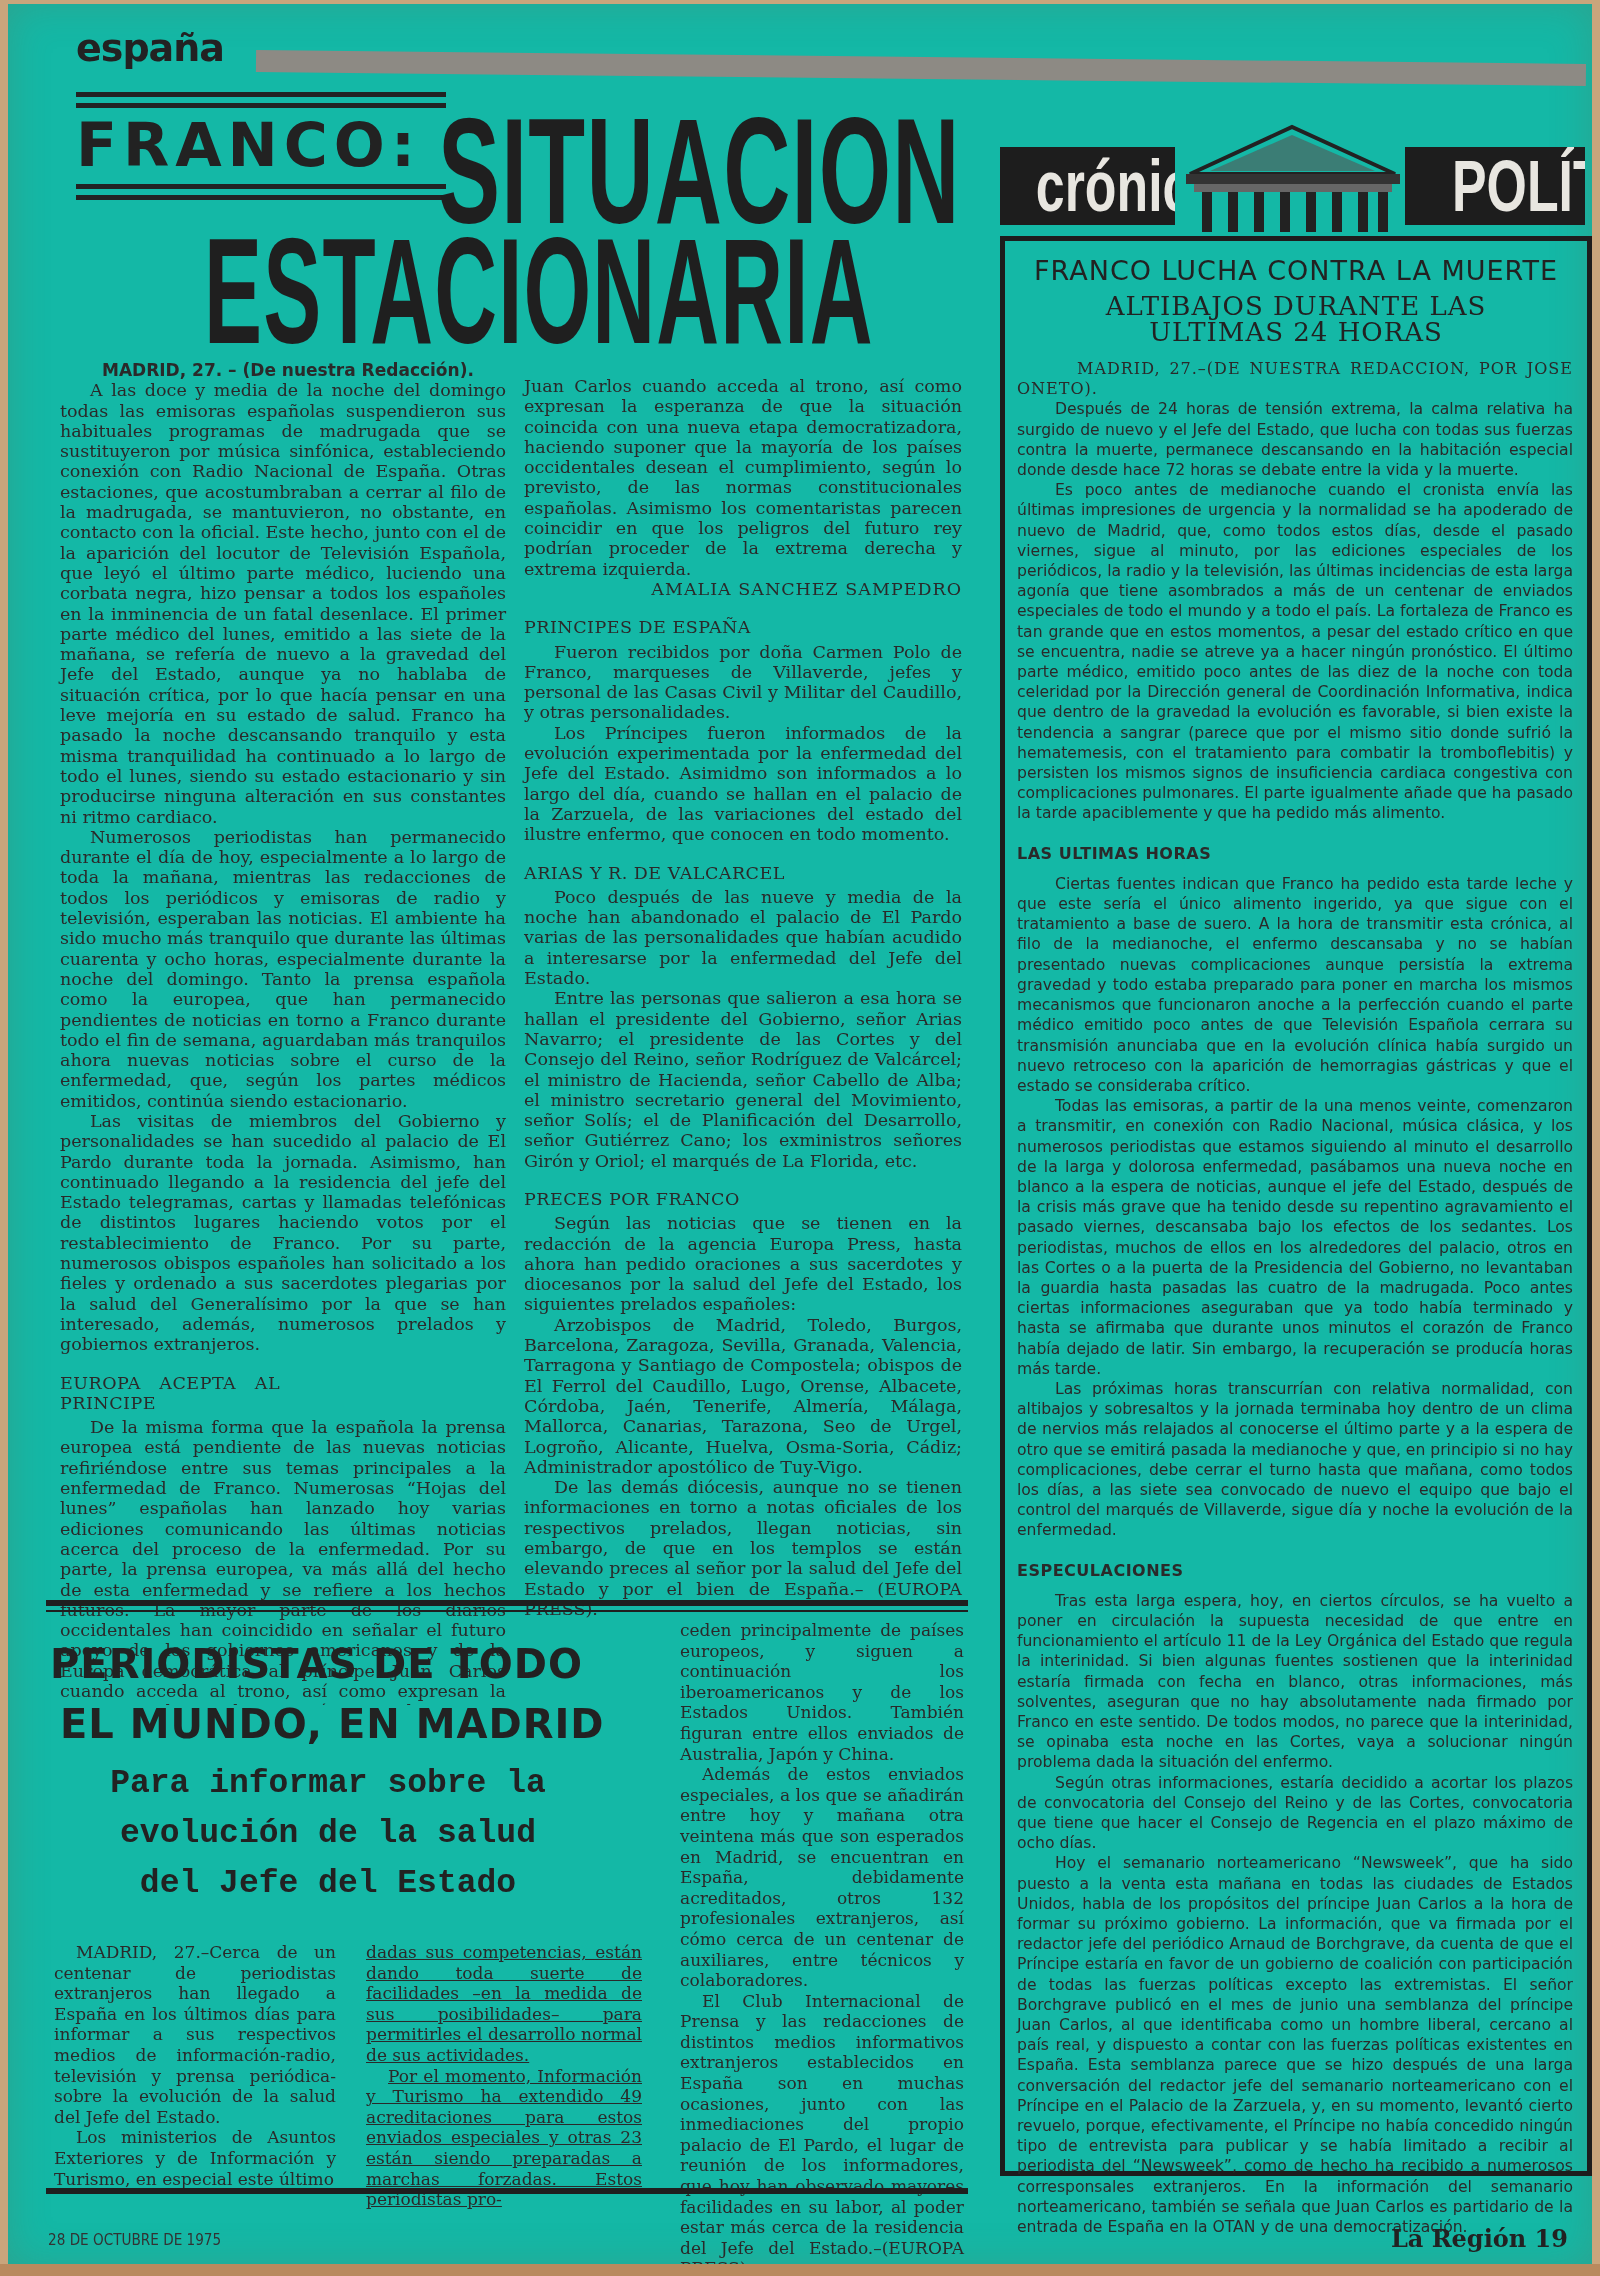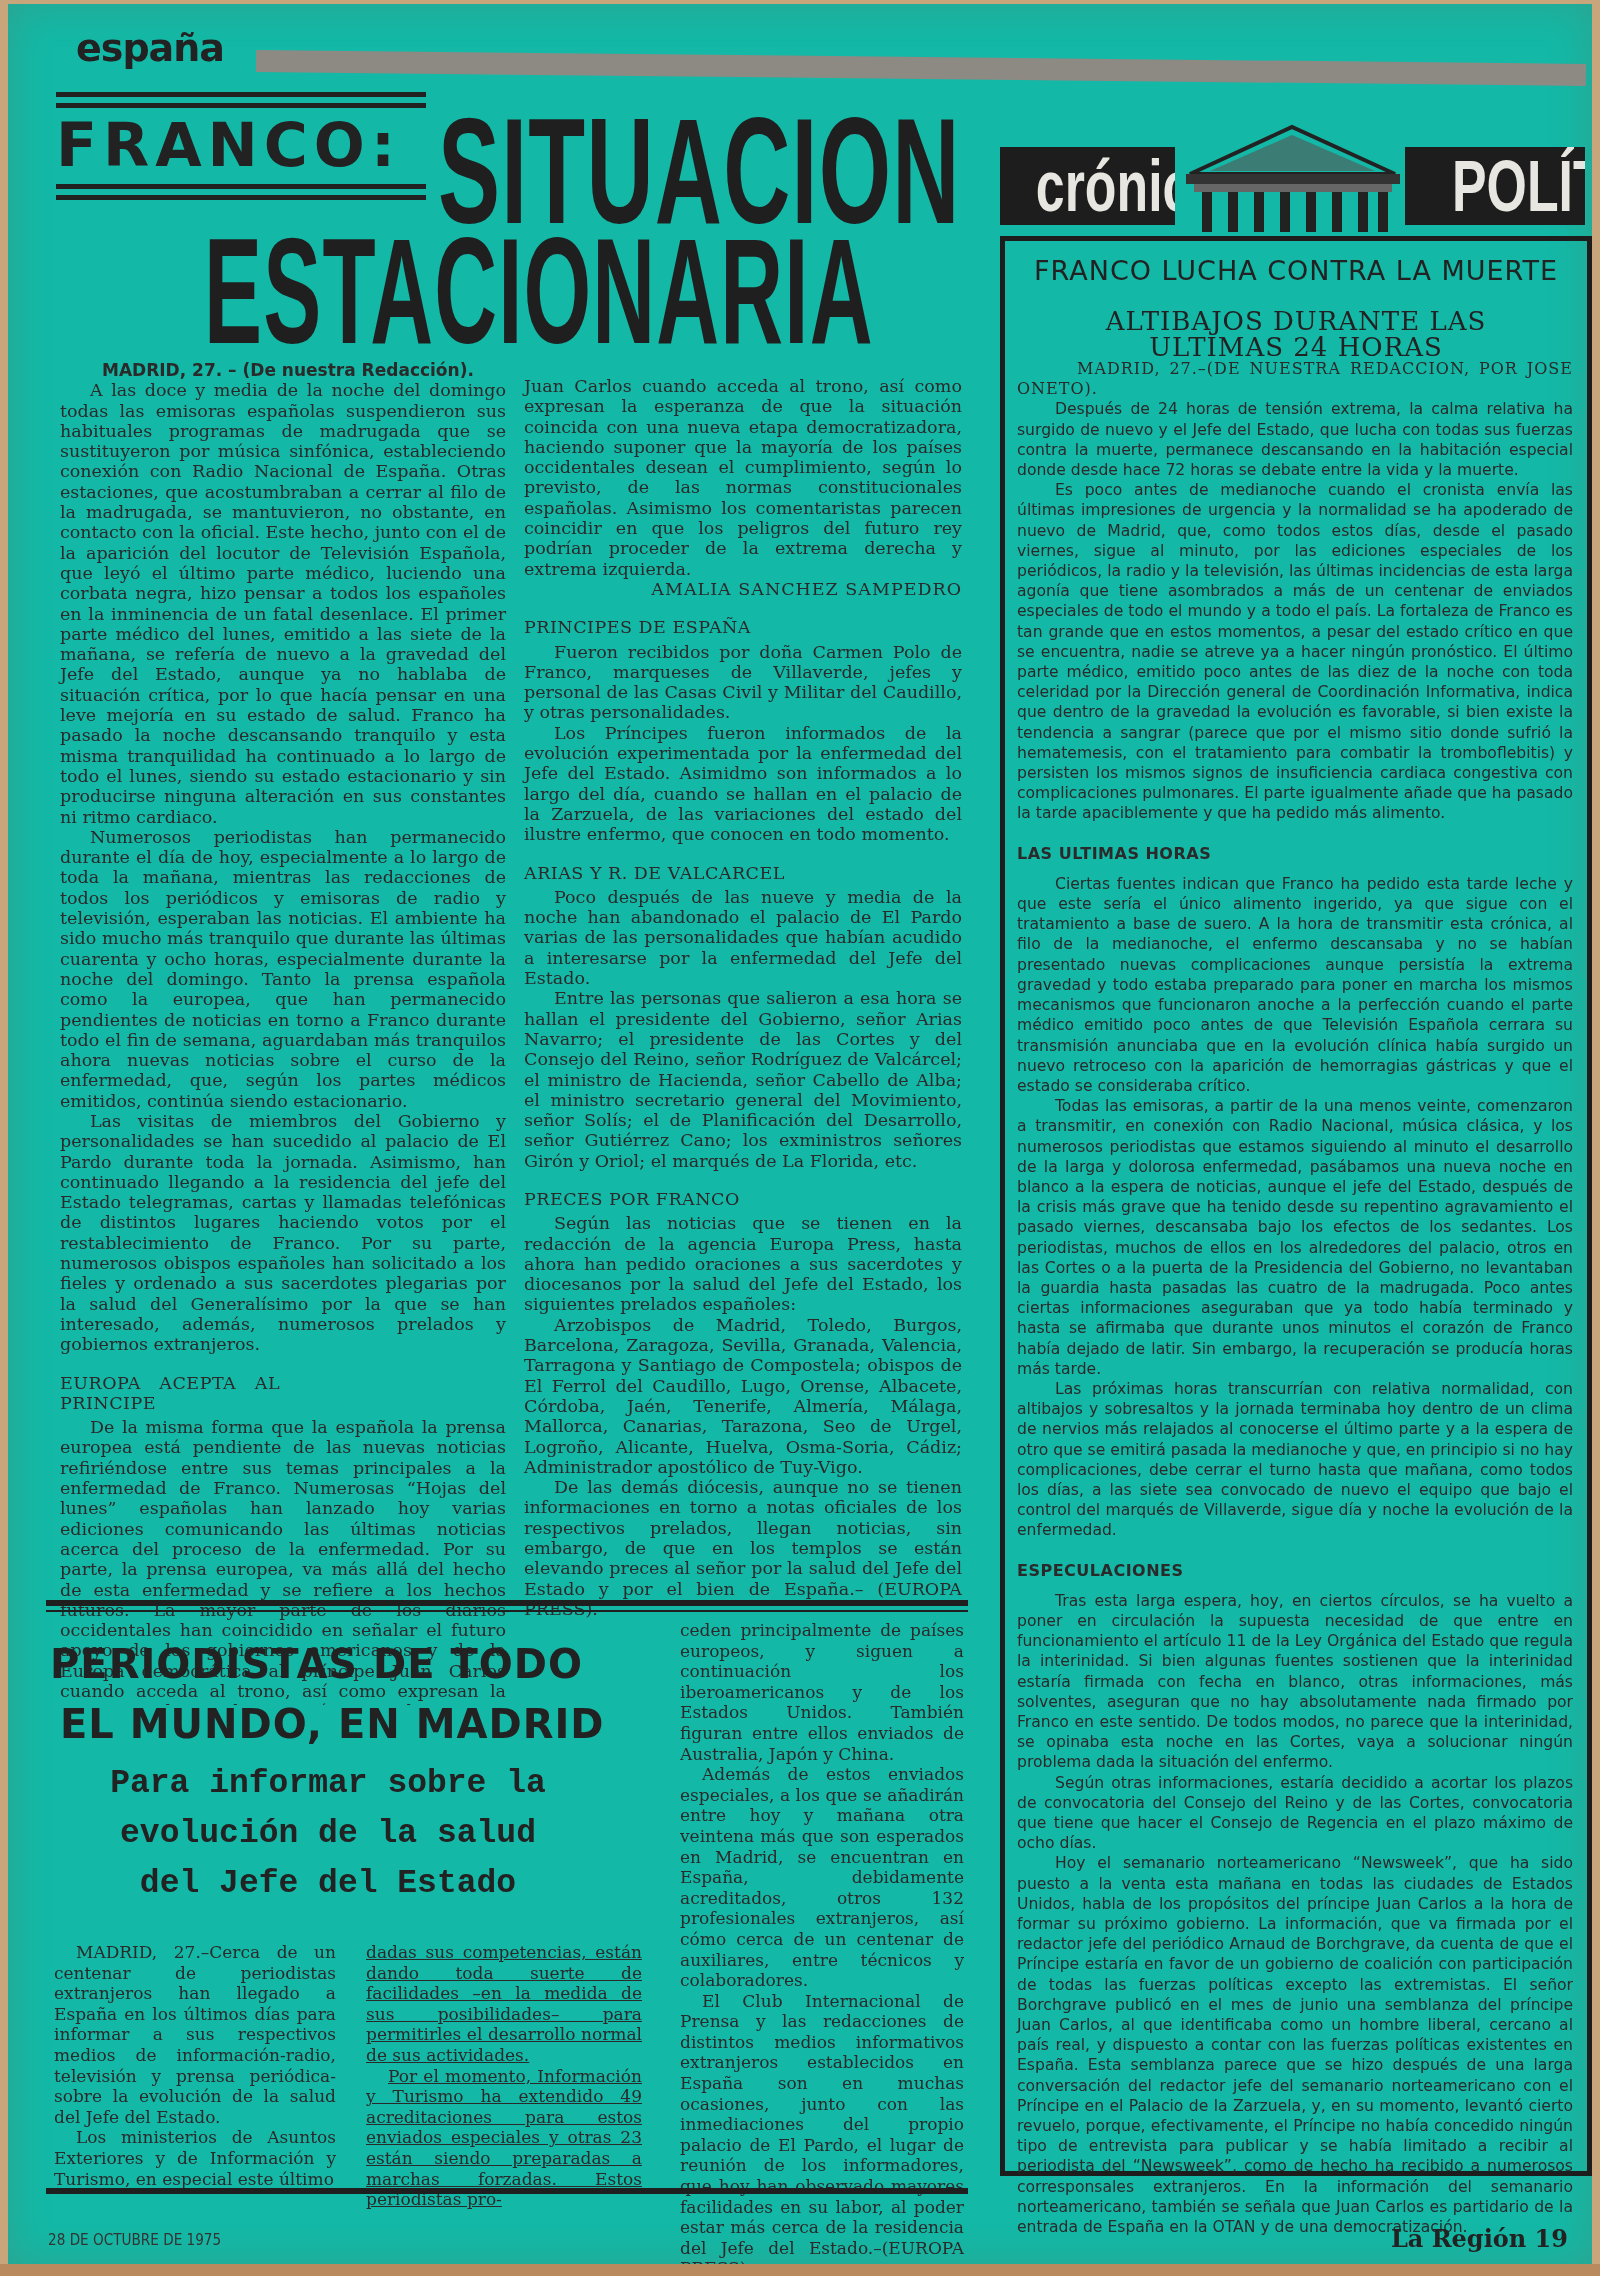--- a/index.html
+++ b/index.html
@@ -17,21 +17,21 @@
   .section-tag {
     position:absolute; left:68px; top:22px;
     font-family:"DejaVu Sans", sans-serif; font-weight:bold;
     font-size:38px; letter-spacing:-1px; color:#222;
   }
   .section-rule {
     position:absolute; left:248px; top:46px; width:1330px; height:22px;
     background:#8d8a84; transform:rotate(0.6deg); transform-origin:left center;
   }
   
-  .hl-franco-wrap { position:absolute; left:48px; top:88px; width:370px; height:120px;text-decoration:underline; }
+  .hl-franco-wrap { position:absolute; left:68px; top:88px; width:370px; height:120px;text-decoration:underline; }
   .hl-franco-rule { position:absolute; left:0; height:5px; width:370px; background:#222; }
   .hl-franco {
     position:absolute; left:0; top:18px;
     font-family:"DejaVu Sans", sans-serif; font-weight:bold;
     font-size:60px; letter-spacing:6px; color:#222;
   }
   .hl-situacion {
     position:absolute; left:430px; top:92px;
     font-family:"Liberation Sans", sans-serif; font-weight:bold;
     font-size:150px; line-height:150px; color:#1f1f1f;
@@ -67,21 +67,21 @@
   .cronica-box {
     position:absolute; left:992px; top:232px; width:582px; height:1930px;
     border:5px solid #1d1d1d; border-top-width:5px;
   }
   .cronica-h1 {
     position:absolute; left:0; top:14px; width:100%; text-align:center;
     font-family:"DejaVu Sans", sans-serif; font-size:27px; letter-spacing:1px; color:#222;
   }
   .cronica-h2 {
     position:absolute; left:0; top:52px; width:100%; text-align:center;
-    font-family:"DejaVu Serif", serif; font-size:26px; line-height:26px; letter-spacing:1px; color:#222;margin-top:15px;
+    font-family:"DejaVu Serif", serif; font-size:26px; line-height:26px; letter-spacing:1px; color:#222;
   }
   .cronica-body {
     position:absolute; left:12px; top:118px; width:556px;
     font-family:"DejaVu Sans", sans-serif; font-size:15.6px; line-height:20.2px; text-align:justify; color:#2a2a2a;
   }
   .cronica-body p { margin:0; text-indent:38px; }
   .cronica-body .dl { font-family:"DejaVu Serif", serif; font-size:16px; letter-spacing:1px; text-indent:60px; }
   .cronica-body .sh { margin:20px 0 10px 0; text-indent:0; font-size:16px; font-weight:bold; letter-spacing:0.5px; }
   
   .rule-thick { position:absolute; height:6px; background:#1f1f1f; }

